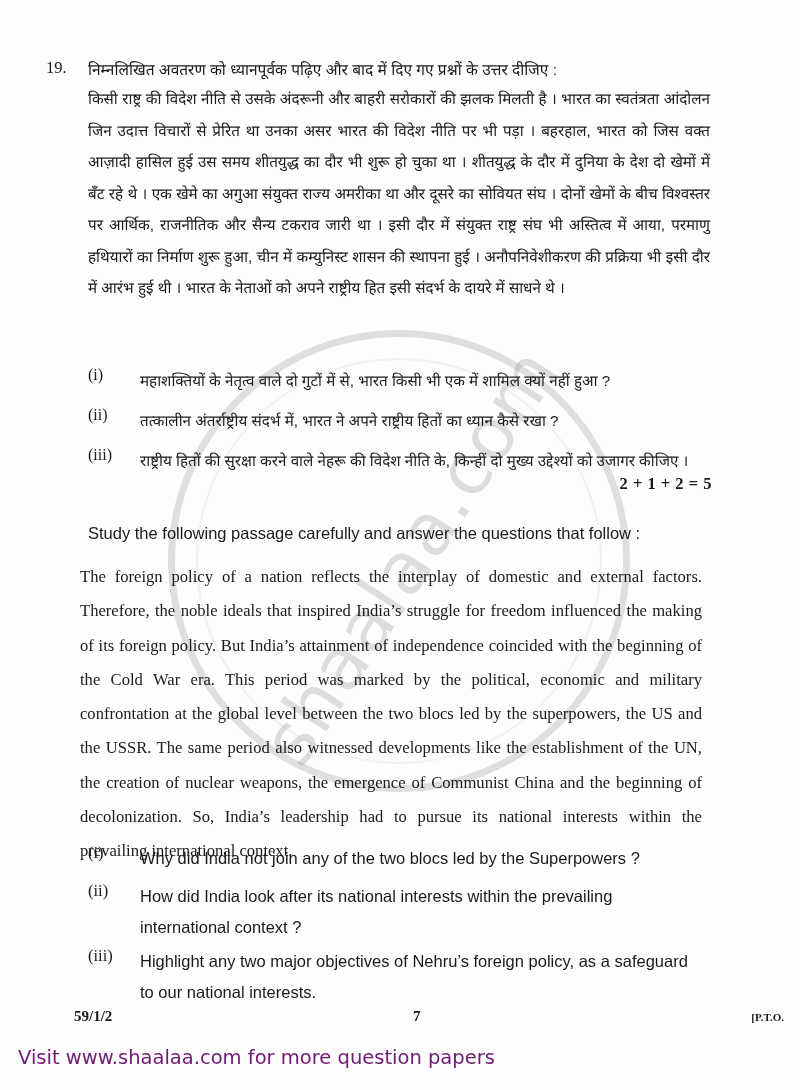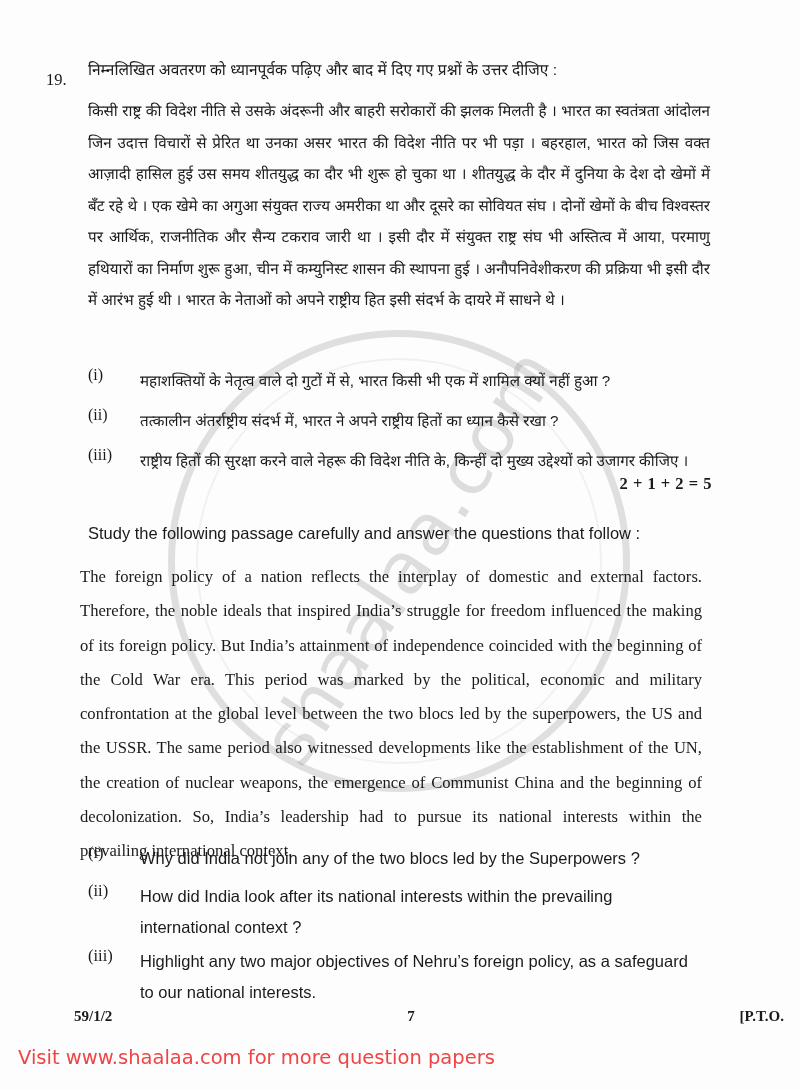--- a/index.html
+++ b/index.html
@@ -76,34 +76,33 @@
     top: 58px;
     width: 710px;
   }
   .qnum {
     position: absolute;
     left: 0;
     top: 0;
     width: 34px;
     font-size: 16.5px;
     font-family: "Liberation Serif", serif;
-    margin-top: 12px;
   }
   .lead-line {
     margin-left: 42px;
     font-family: "Liberation Sans", sans-serif;
     font-size: 15.5px;
     line-height: 1.5;
   }
 
   
   .hi-passage {
     position: absolute;
     left: 88px;
-    top: 95px;
+    top: 83px;
     width: 622px;
     font-family: "Liberation Sans", sans-serif;
     font-size: 15.2px;
     line-height: 31.5px;
     text-align: justify;
     text-justify: inter-word;
   }
   .hi-passage p { margin: 0; }
 
   
@@ -188,30 +187,30 @@
     flex: 1 1 auto;
     text-align: center;
     font-family: "Liberation Serif", serif;
     font-size: 15px;
     font-weight: bold;
     margin-left: -30px;
   }
   #footer .pto {
     flex: 0 0 auto;
     font-family: "Liberation Serif", serif;
-    font-size: 15px;
+    font-size: 11px;
     font-weight: bold;
   }
   #promo {
     position: absolute;
     left: 18px;
     top: 1046px;
     font-family: "DejaVu Sans", "Liberation Sans", sans-serif;
     font-size: 19.5px;
-    color: #ef4444;
+    color: #701a75;
     z-index: 2;
   }
 </style>
 </head>
 <body>
 
 <div id="page">
 
   <div id="watermark-layer">
     <div class="wm-ring"></div>

